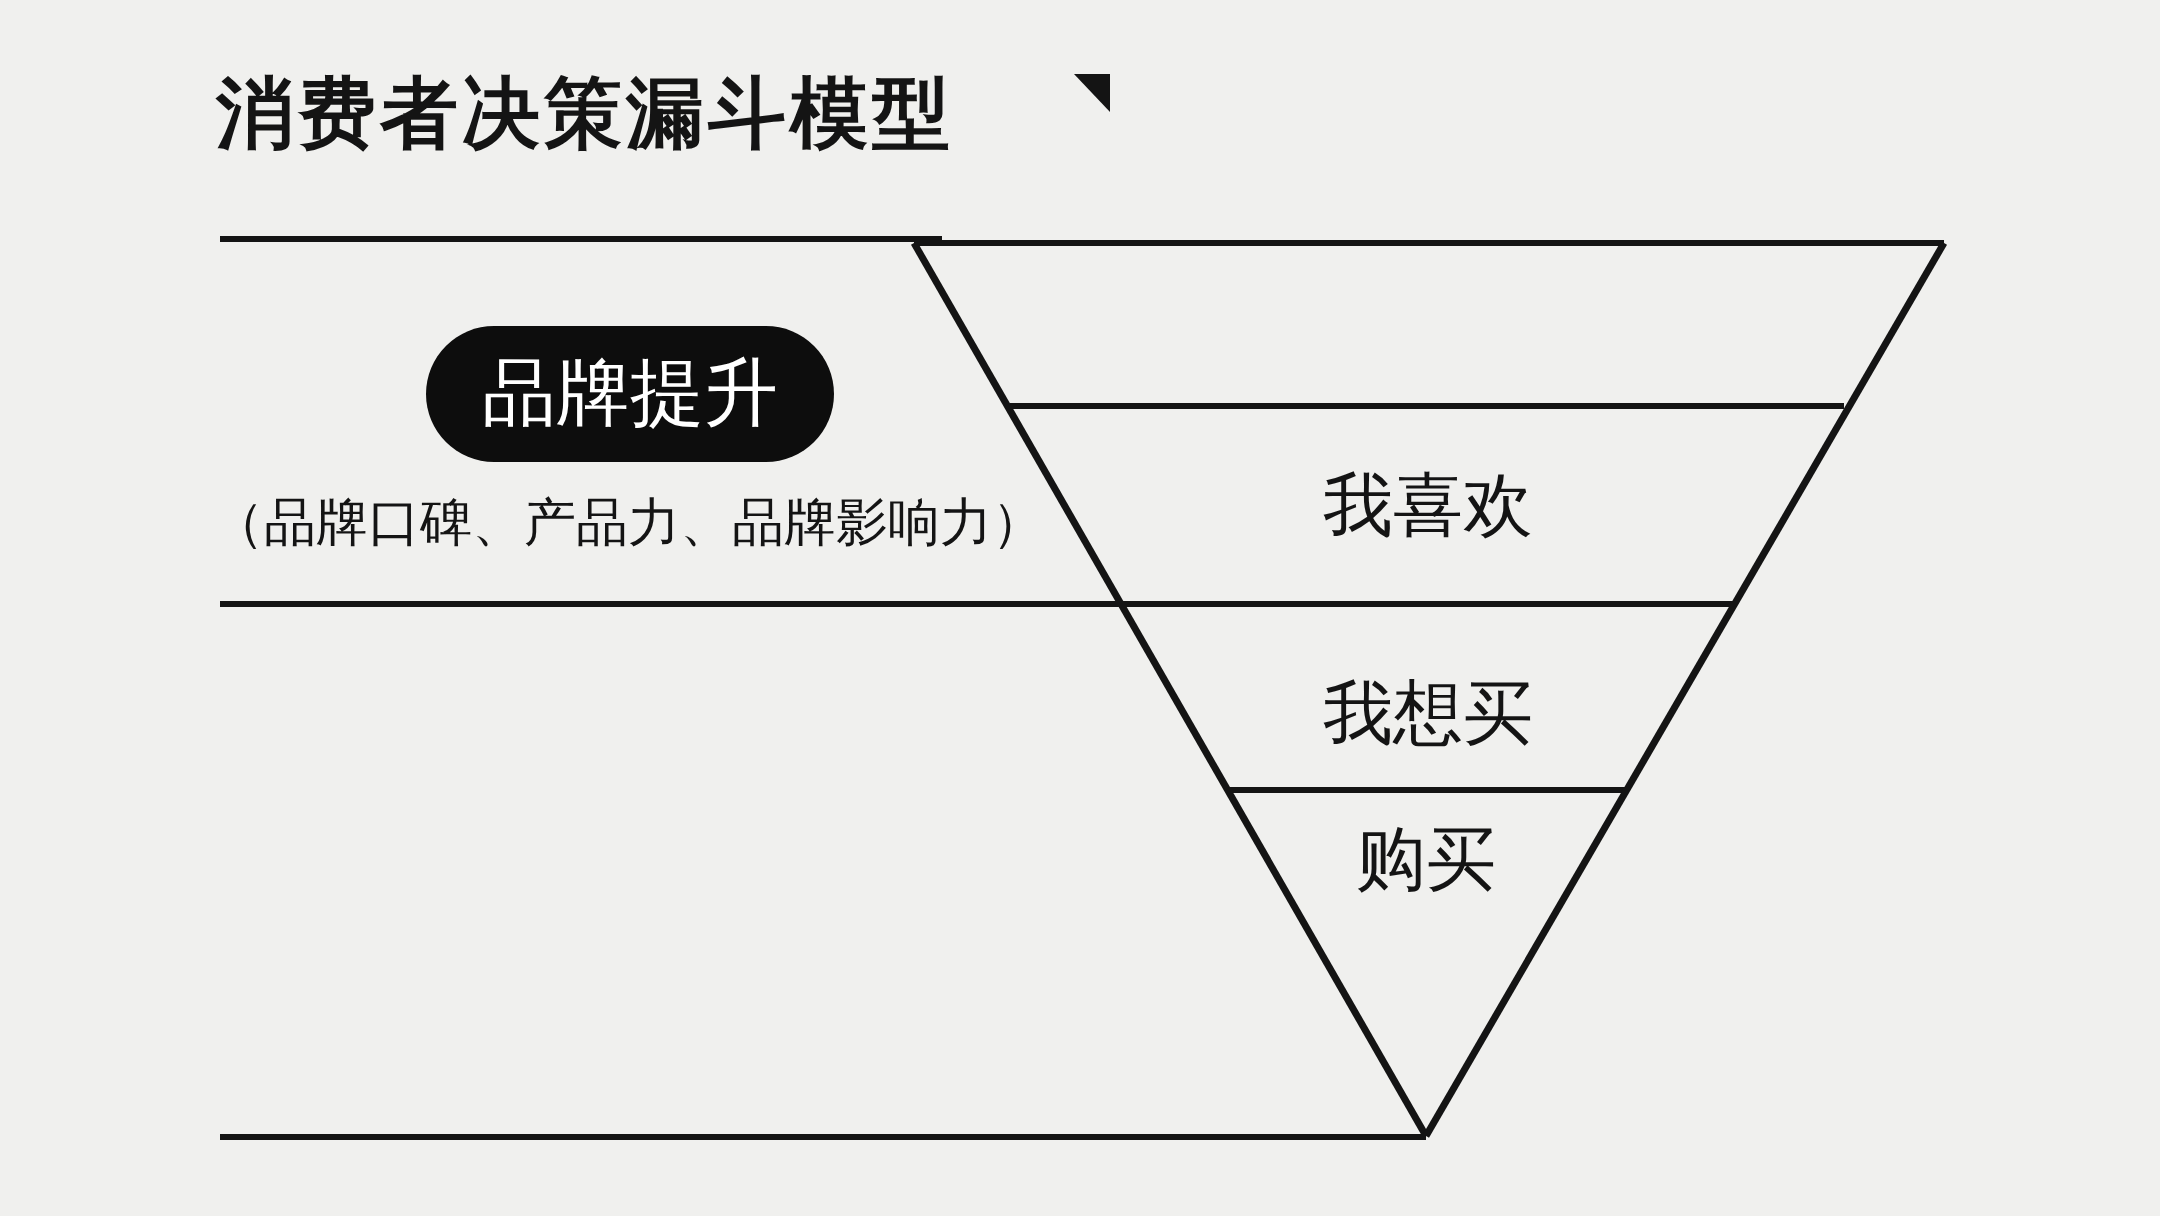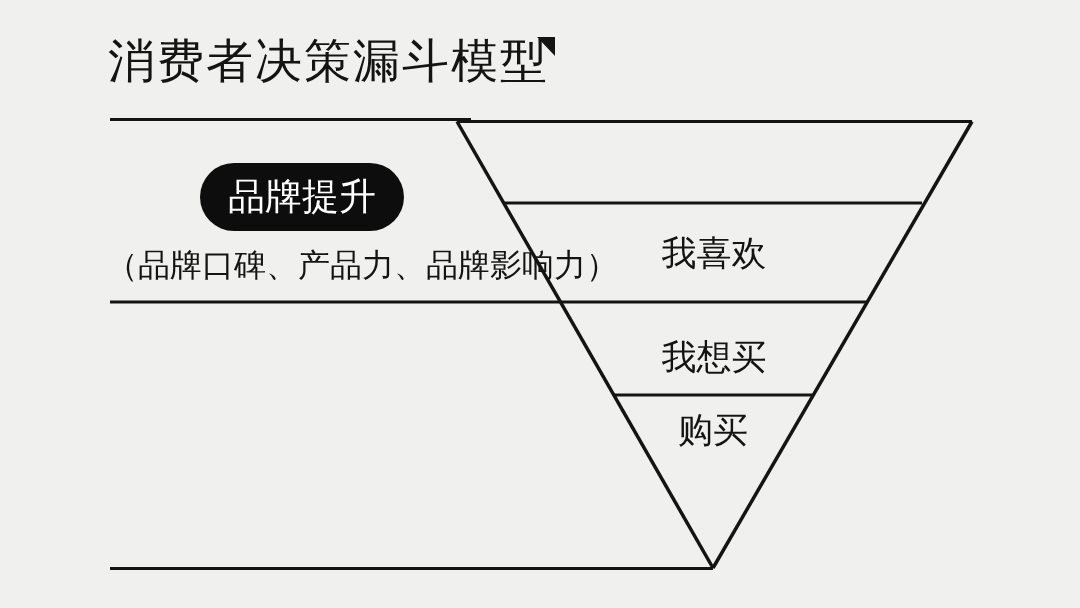--- a/index.html
+++ b/index.html
@@ -16,22 +16,22 @@
   }
   .stage{
     position:relative;
     width:1080px;height:608px;
     background:var(--background);
     color:var(--ink);
   }
   .page-title{
     position:absolute;
     left:108px;top:30px;
-    font-size:47px;
-    font-weight:400;
+    font-size:39px;
+    font-weight:700;
     letter-spacing:2px;
     color:var(--ink);
     white-space:nowrap;
     text-align:right;
   }
   .title-mark{
     position:absolute;
     left:537px;top:37px;
     width:18px;height:19px;
     background:var(--ink);
@@ -58,27 +58,27 @@
   .pill{
     position:absolute;
     display:flex;align-items:center;justify-content:center;
     background:var(--pill-bg);
     color:var(--pill-text);
     border-radius:35px;
     font-size:37px;
     font-weight:400;
     white-space:nowrap;
   }
-  .pill-brand{left:200px;top:163px;width:204px;height:68px;}
+  .pill-brand{left:213px;top:163px;width:204px;height:68px;}
   .pill-conversion{left:221px;top:396px;width:204px;height:68px;}
   .brand-note{
     position:absolute;
     left:106px;top:244px;width:410px;
     text-align:center;
-    font-size:32px;
+    font-size:26px;
     font-weight:400;
     color:var(--ink);
     white-space:nowrap;
   }
 </style>
 </head>
 <body>
 
 <div class="stage">
 

